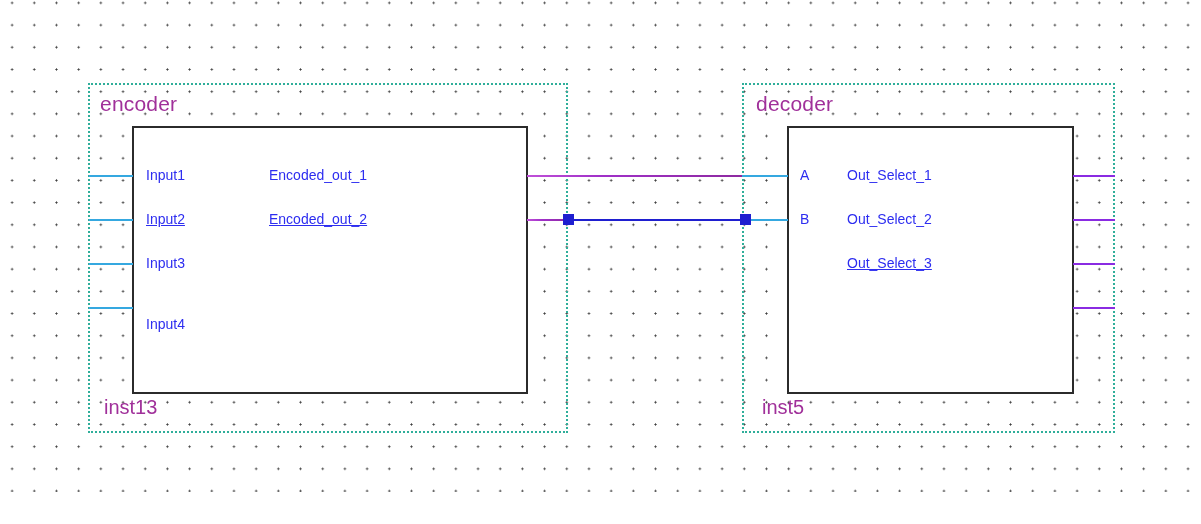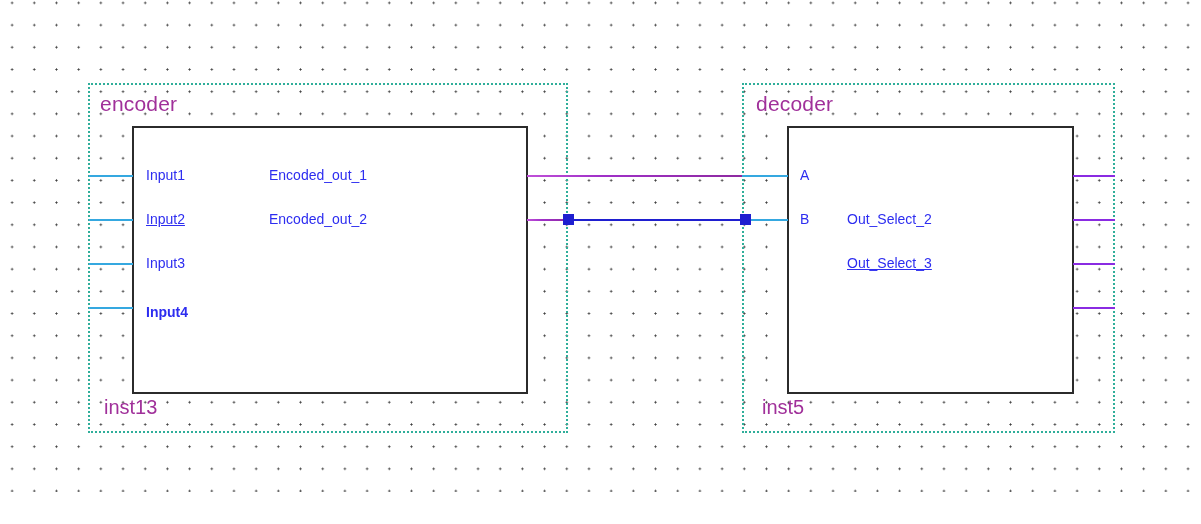--- a/index.html
+++ b/index.html
@@ -92,41 +92,42 @@
 
   <div class="group-title" style="left:100px; top:92px;">encoder</div>
 
   <div class="group-inst" style="left:104px; top:396px;">inst13</div>
 
   <div class="symbol-box" style="left:132px; top:126px; width:396px; height:268px;"></div>
 
   <div class="port-label" style="left:146px; top:165px;">Input1</div>
   <div class="port-label" style="left:146px; top:209px;text-decoration:underline;">Input2</div>
   <div class="port-label" style="left:146px; top:253px;">Input3</div>
-  <div class="port-label" style="left:146px; top:302px;font-weight:bold;">Input4</div>
+  <div class="port-label" style="left:146px; top:314px;">Input4</div>
 
   <div class="port-label right" style="left:269px; top:165px;">Encoded_out_1</div>
-  <div class="port-label right" style="left:269px; top:209px;">Encoded_out_2</div>
+  <div class="port-label right" style="left:269px; top:209px;text-decoration:underline;">Encoded_out_2</div>
 
   <div class="wire cyan" style="left:89px; top:175px; width:44px;"></div>
   <div class="wire cyan" style="left:89px; top:219px; width:44px;"></div>
   <div class="wire cyan" style="left:89px; top:263px; width:44px;"></div>
   <div class="wire cyan" style="left:89px; top:307px; width:44px;"></div>
 
   <div class="group-box" style="left:742px; top:83px; width:373px; height:350px;"></div>
 
   <div class="group-title" style="left:756px; top:92px;">decoder</div>
 
   <div class="group-inst" style="left:762px; top:396px;">inst5</div>
 
   <div class="symbol-box" style="left:787px; top:126px; width:287px; height:268px;"></div>
 
   <div class="port-label" style="left:800px; top:165px;">A</div>
   <div class="port-label" style="left:800px; top:209px;">B</div>
 
+  <div class="port-label right" style="left:847px; top:165px;">Out_Select_1</div>
   <div class="port-label right" style="left:847px; top:209px;">Out_Select_2</div>
   <div class="port-label right" style="left:847px; top:253px;text-decoration:underline;">Out_Select_3</div>
 
   <div class="wire violet" style="left:1073px; top:175px; width:42px;"></div>
   <div class="wire violet" style="left:1073px; top:219px; width:42px;"></div>
   <div class="wire violet" style="left:1073px; top:263px; width:42px;"></div>
   <div class="wire violet" style="left:1073px; top:307px; width:42px;"></div>
 
   <div class="wire wire-grad-left" style="left:527px; top:175px; width:215px;"></div>
   <div class="wire cyan" style="left:742px; top:175px; width:46px;"></div>

